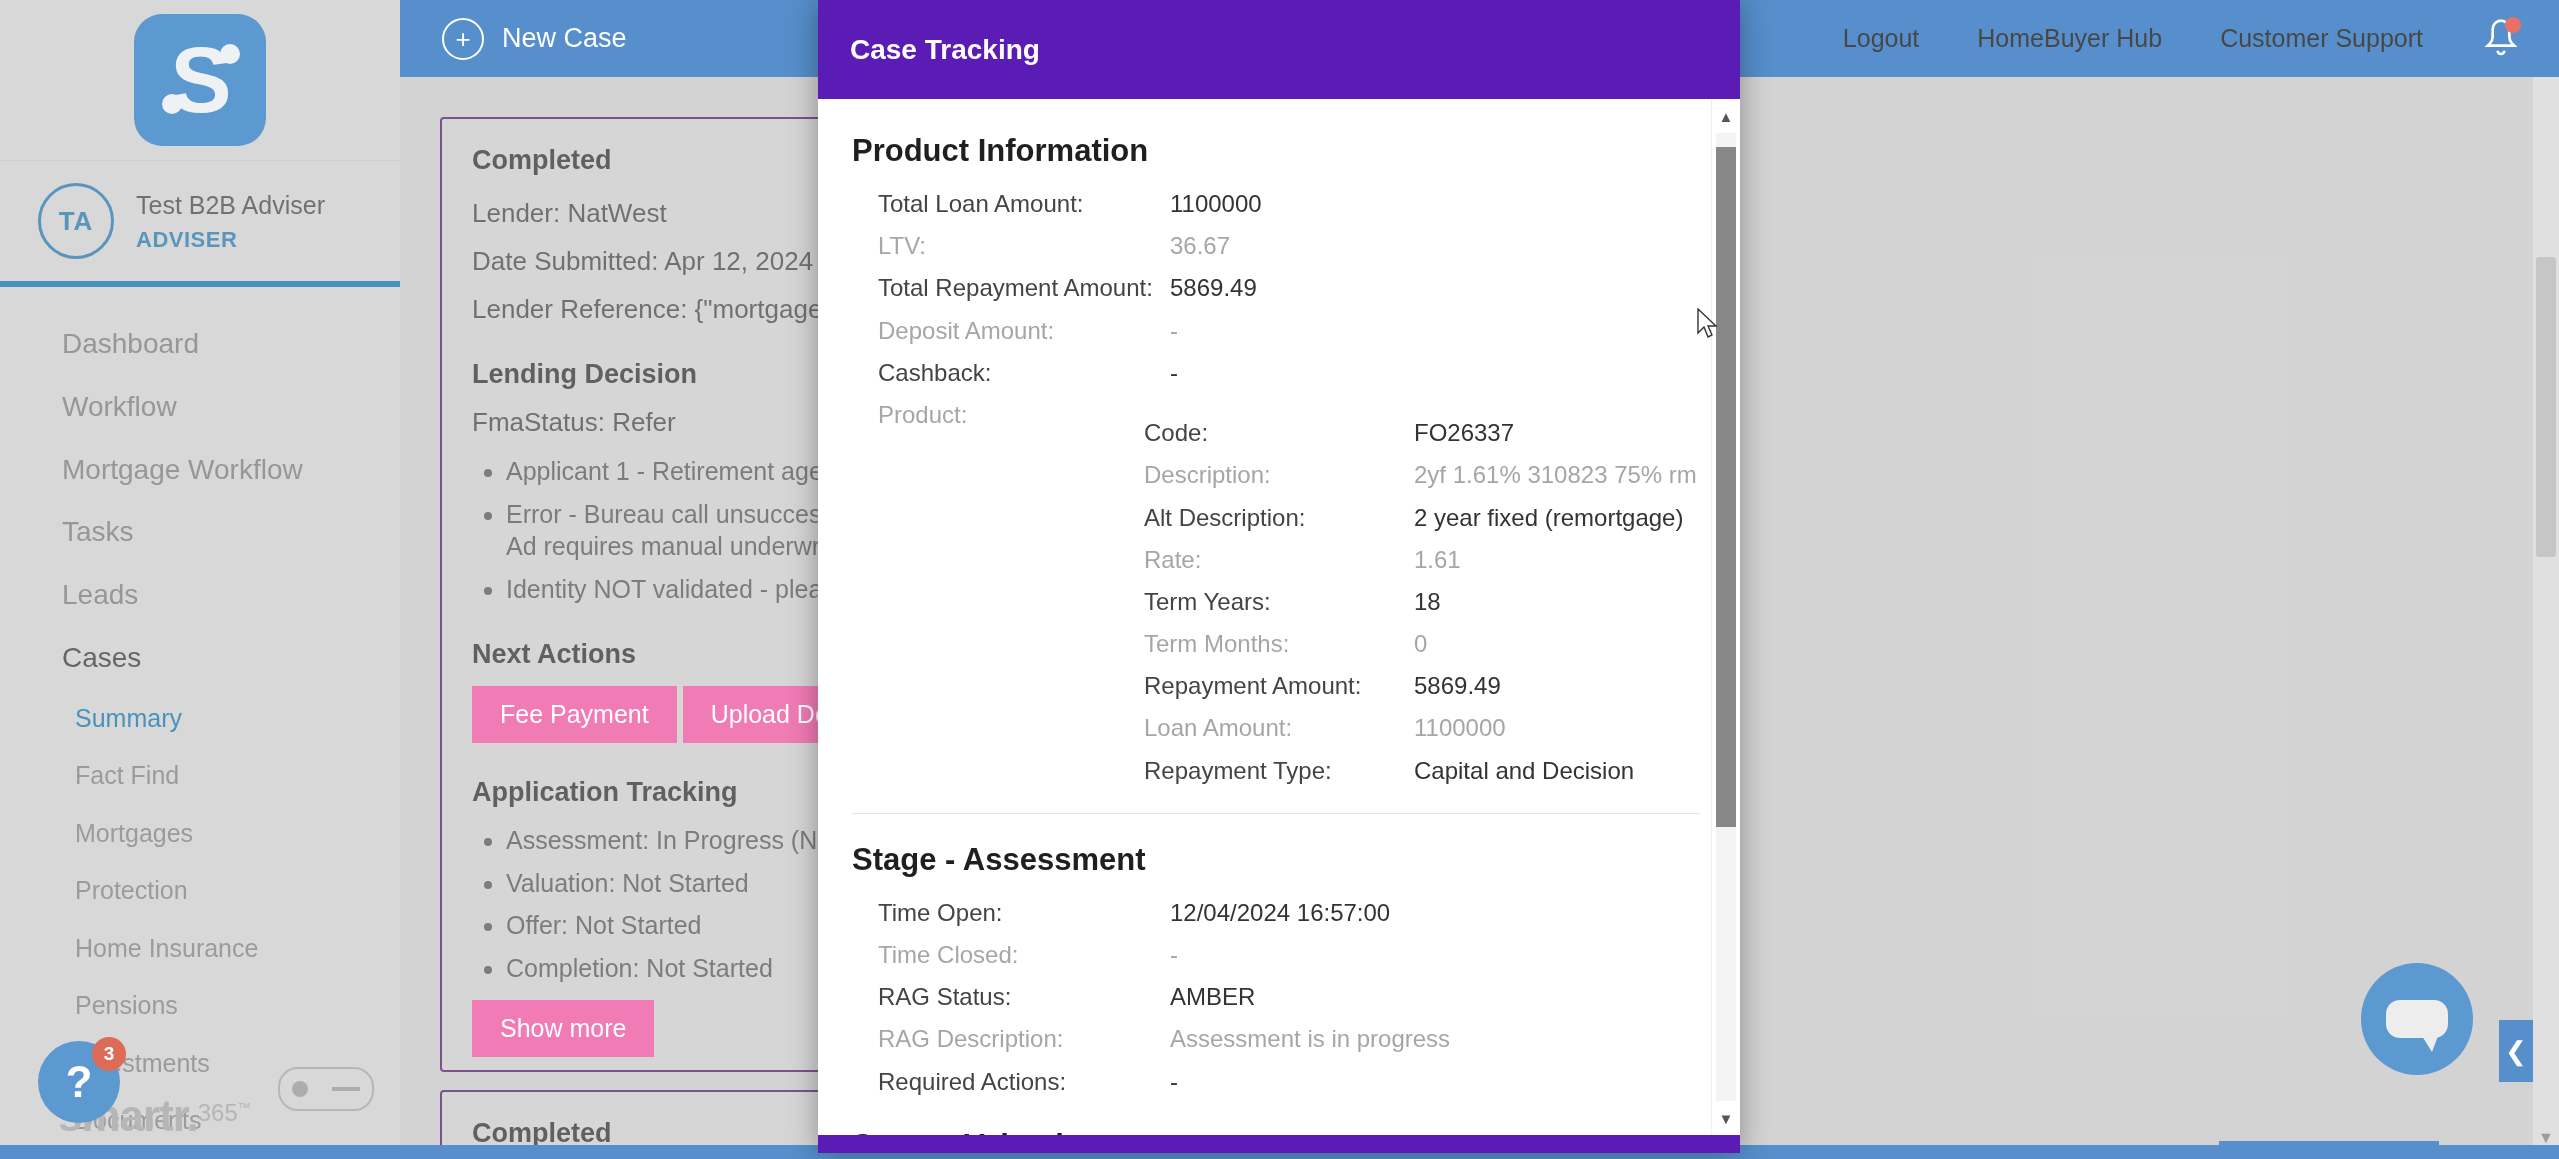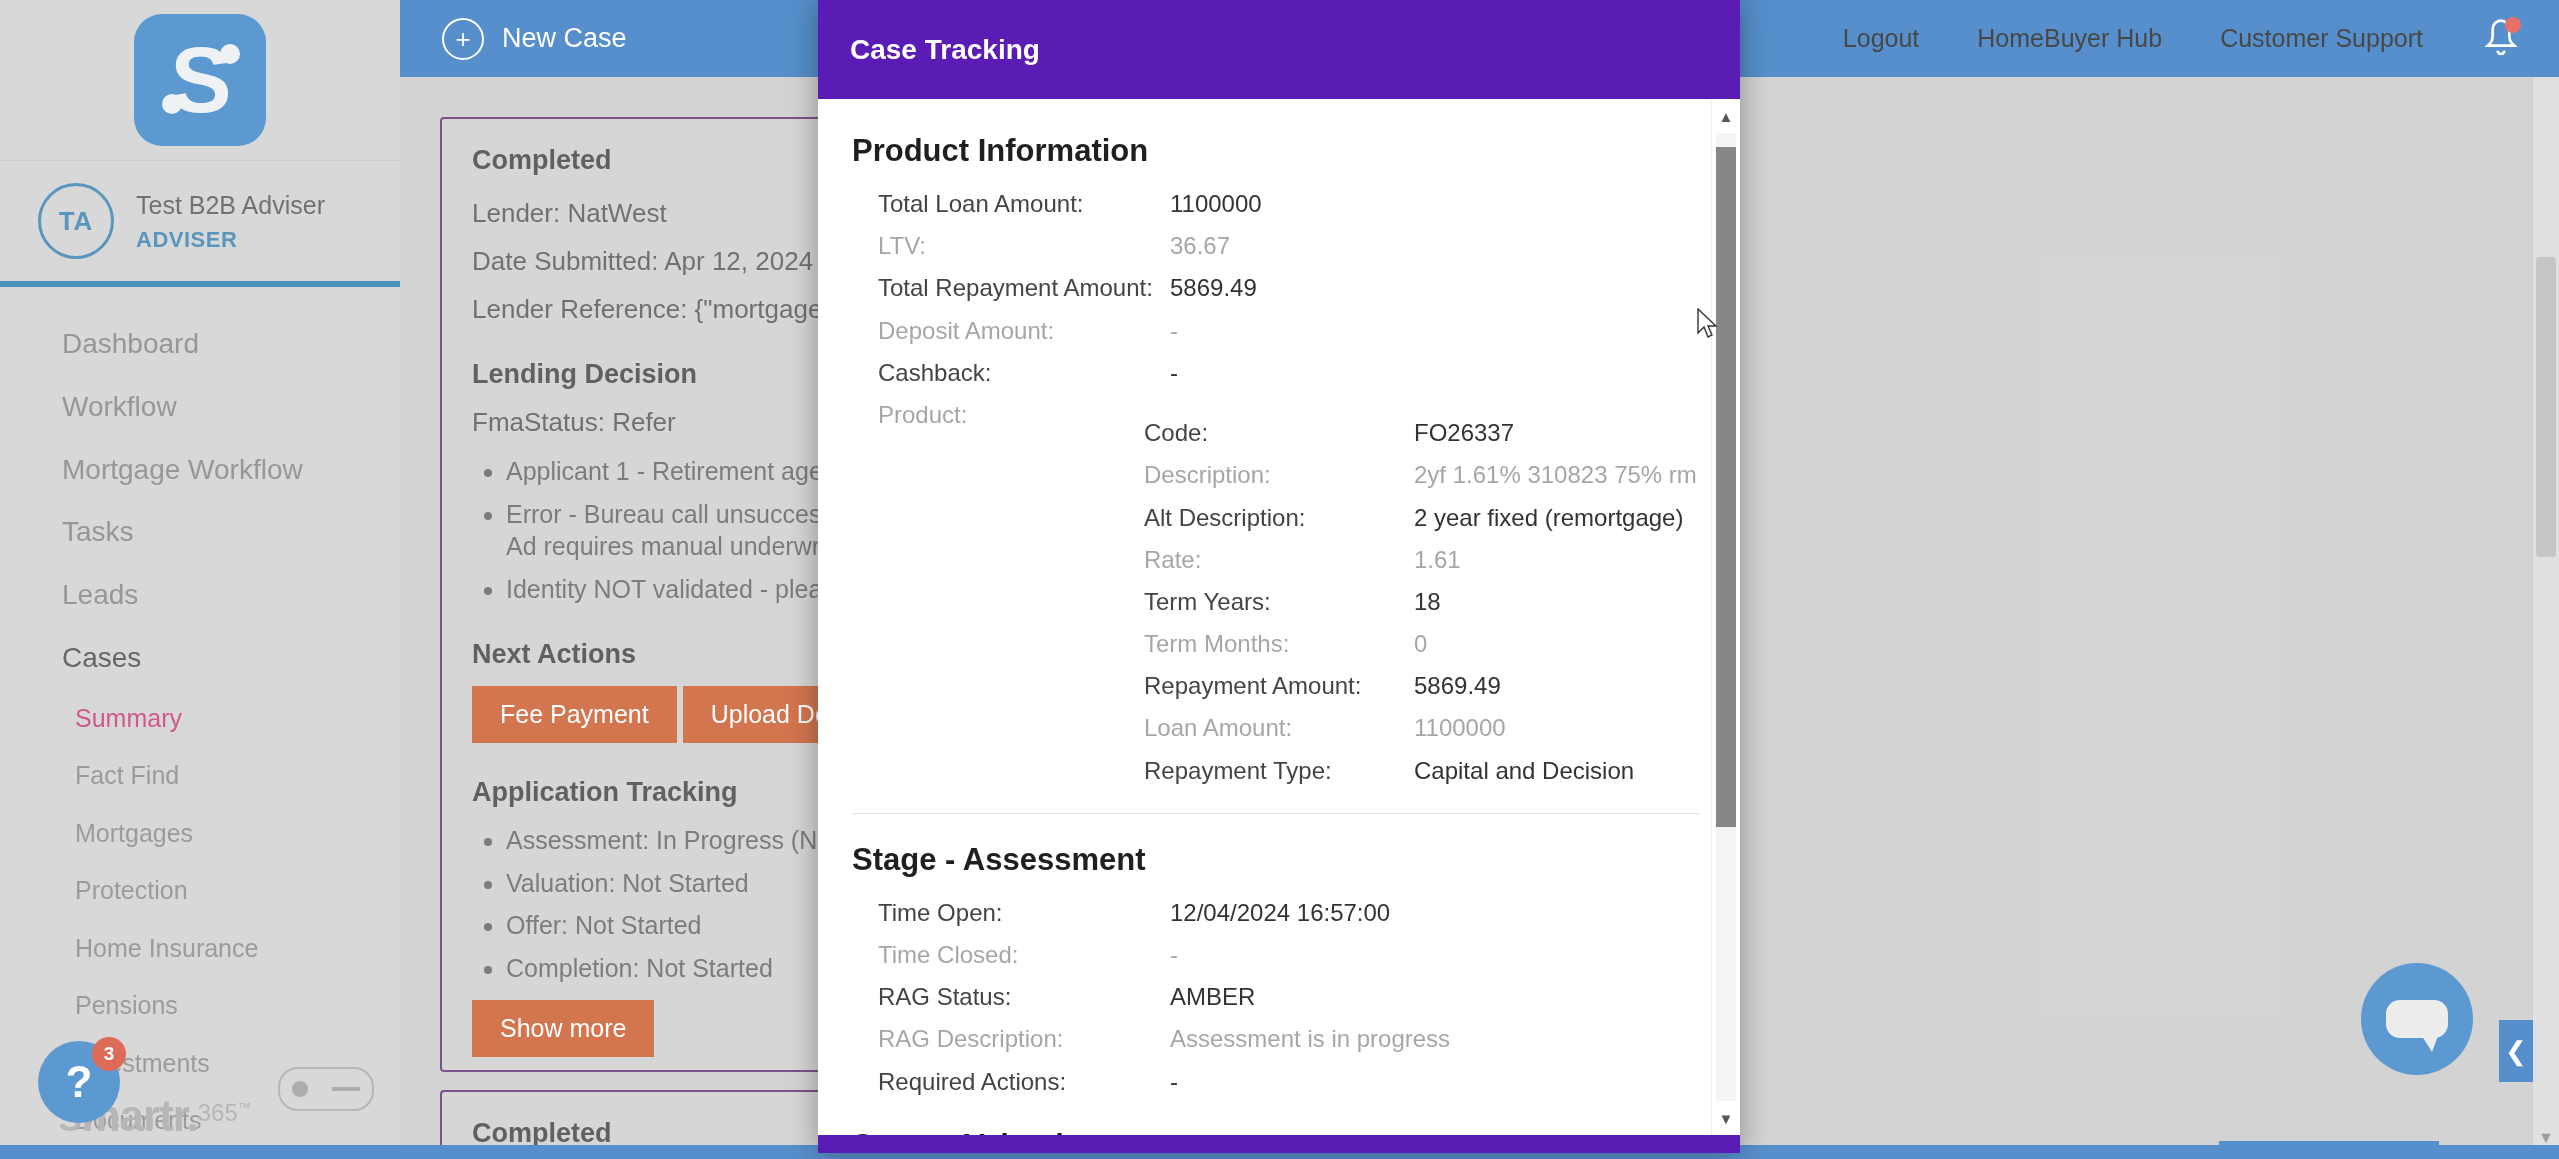--- a/index.html
+++ b/index.html
@@ -30,21 +30,21 @@
     display:flex;align-items:center;justify-content:center;color:#186ea5;
     font-size:26px;font-weight:600;letter-spacing:1px;flex:none;}
   #user-meta{margin-left:22px;}
   #user-name{font-size:25px;color:#3b3b3b;line-height:1.35;}
   #user-role{font-size:22px;color:#186ea5;font-weight:700;letter-spacing:.5px;
     margin-top:4px;}
   #nav{padding-top:26px;}
   .nav-item{font-size:28px;color:#6f6f6f;padding:16px 0 16px 62px;line-height:1.1;}
   .nav-item.active{color:#2b2b2b;}
   .nav-sub{font-size:25px;color:#757575;padding:15px 0 15px 75px;line-height:1.1;}
-  .nav-sub.active{color:#be185d;}
+  .nav-sub.active{color:#0369a1;}
   #brand-bottom{position:absolute;left:58px;bottom:18px;display:flex;
     align-items:flex-end;color:#8b8b8b;}
   #brand-bottom .bname{font-size:44px;font-weight:700;letter-spacing:-1px;
     color:#9a9a9a;}
   #brand-bottom .bsup{font-size:24px;color:#9a9a9a;margin-bottom:14px;}
   #brand-bottom .btm{font-size:13px;color:#9a9a9a;margin-bottom:26px;}
   #help-fab{position:absolute;left:38px;bottom:36px;width:82px;height:82px;
     border-radius:50%;background:#1f72c0;display:flex;align-items:center;
     justify-content:center;color:#fff;font-size:44px;font-weight:700;}
   #help-badge{position:absolute;right:-6px;top:-4px;width:34px;height:34px;
@@ -79,21 +79,21 @@
     border:2px solid #4a1060;border-radius:4px;padding:26px 30px;
     box-sizing:border-box;}
   #card1{top:40px;height:955px;}
   #card2{top:1013px;height:200px;}
   .card h3{margin:0 0 22px 0;font-size:27px;color:#232323;font-weight:700;}
   .kv{font-size:26px;color:#3a3a3a;margin:17px 0;white-space:nowrap;}
   .sect-h{font-size:27px;color:#232323;font-weight:700;margin:34px 0 16px;}
   .bullets{margin:0;padding-left:34px;}
   .bullets li{font-size:25px;color:#4a4a4a;margin:10px 0;line-height:1.3;}
   .btnrow{display:flex;margin-top:16px;}
-  .pbtn{background:#c2410c;color:#fff;font-size:25px;padding:14px 28px;
+  .pbtn{background:#ec4899;color:#fff;font-size:25px;padding:14px 28px;
     margin-right:6px;white-space:nowrap;}
 
   
   #overlay{position:absolute;left:0;top:0;right:0;bottom:0;
     background:rgba(255,255,255,.28);}
   #modal{position:absolute;left:818px;top:0;width:922px;height:1153px;
     background:#fff;box-shadow:0 0 28px rgba(0,0,0,.35);
     display:flex;flex-direction:column;}
   #modal-head{height:99px;background:#5b1bb5;display:flex;align-items:center;
     flex:none;}

